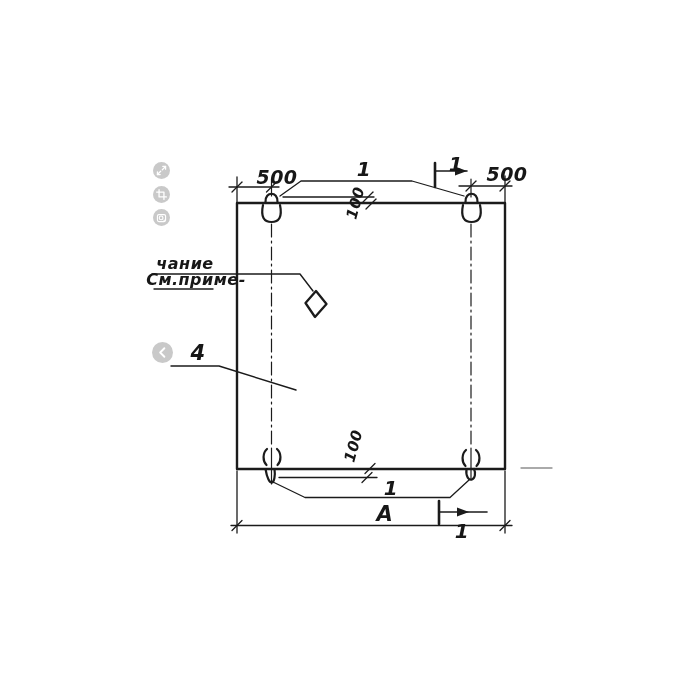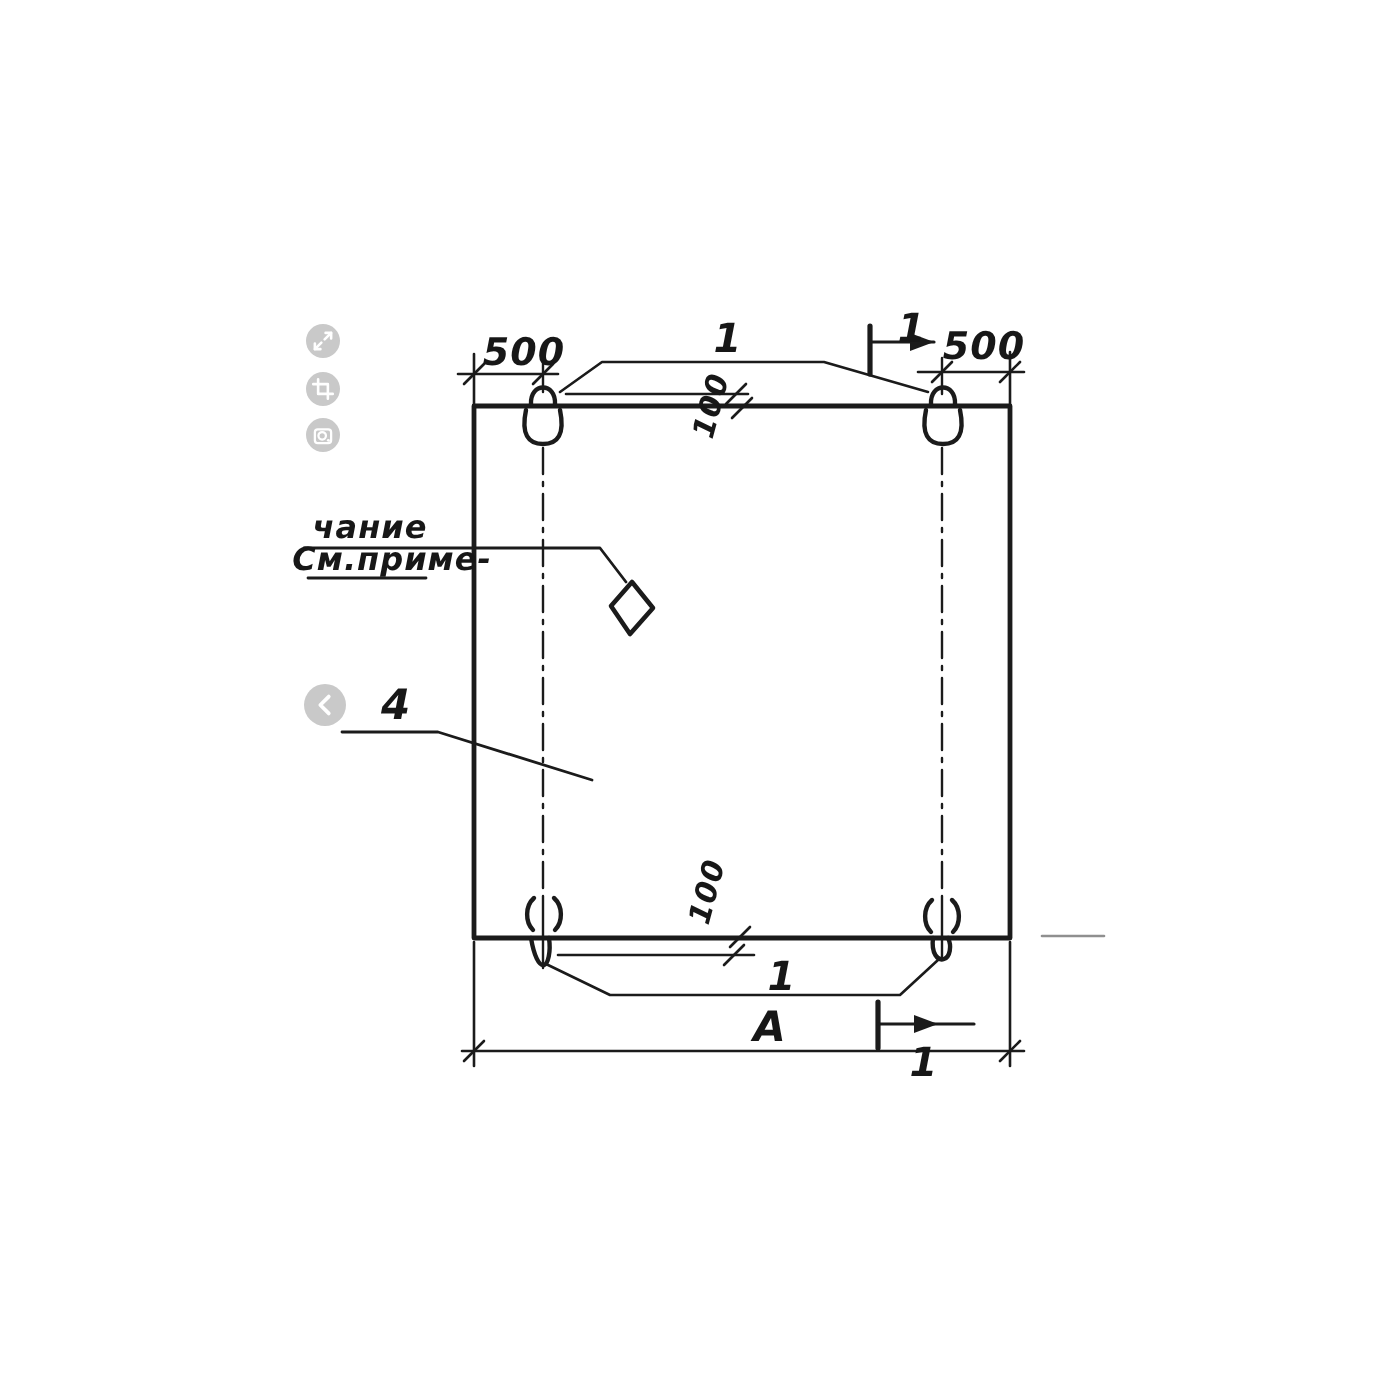--- a/index.html
+++ b/index.html
@@ -9,21 +9,21 @@
   }
   .drawing-svg{position:absolute;left:0;top:0;width:700px;height:700px;}
   .lbl{
     position:absolute;color:#171717;font-style:italic;font-weight:700;
     white-space:nowrap;transform:translate(-50%,-50%);line-height:1;
     font-family:"DejaVu Sans",sans-serif;letter-spacing:0.5px;
   }
   .lbl.rot{transform:translate(-50%,-50%) rotate(-75deg);}
   .fs16{font-size:15px;}
   .fs17{font-size:16px;}
-  .fs19{font-size:19px;}
+  .fs19{font-size:19px;margin-left:15px;}
   .fs20{font-size:20px;}
   .fs21{font-size:21px;}
   .vbtn{
     position:absolute;border:none;padding:0;margin:0;cursor:pointer;
     background:#c9c9c9;border-radius:50%;display:flex;align-items:center;justify-content:center;
   }
   .vbtn.small{width:17px;height:17px;}
   .vbtn.big{width:21px;height:21px;}
   .vbtn svg{display:block;}
 </style>

